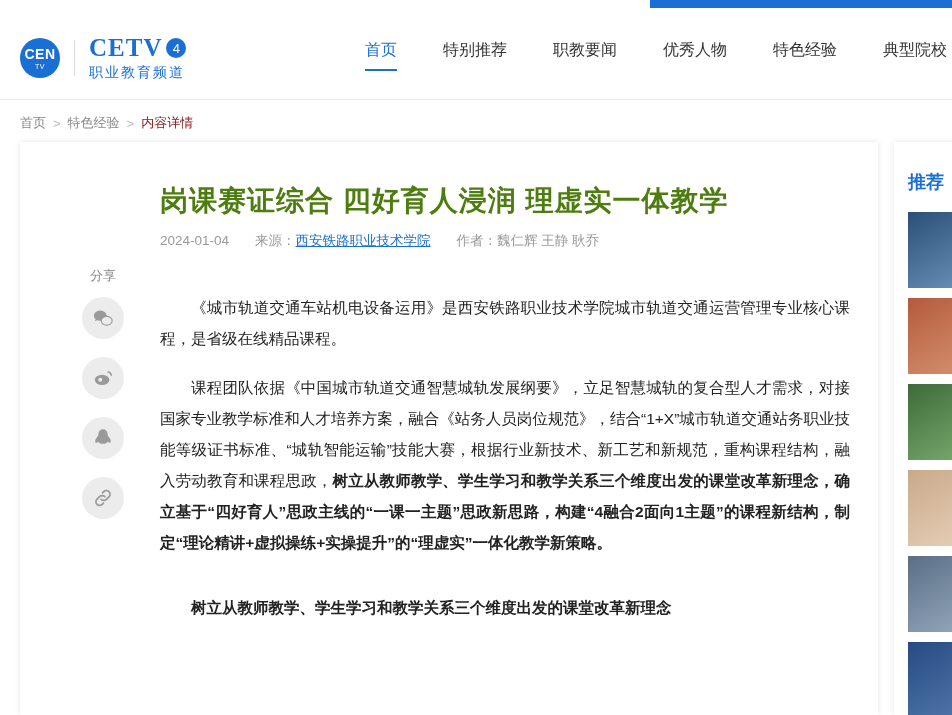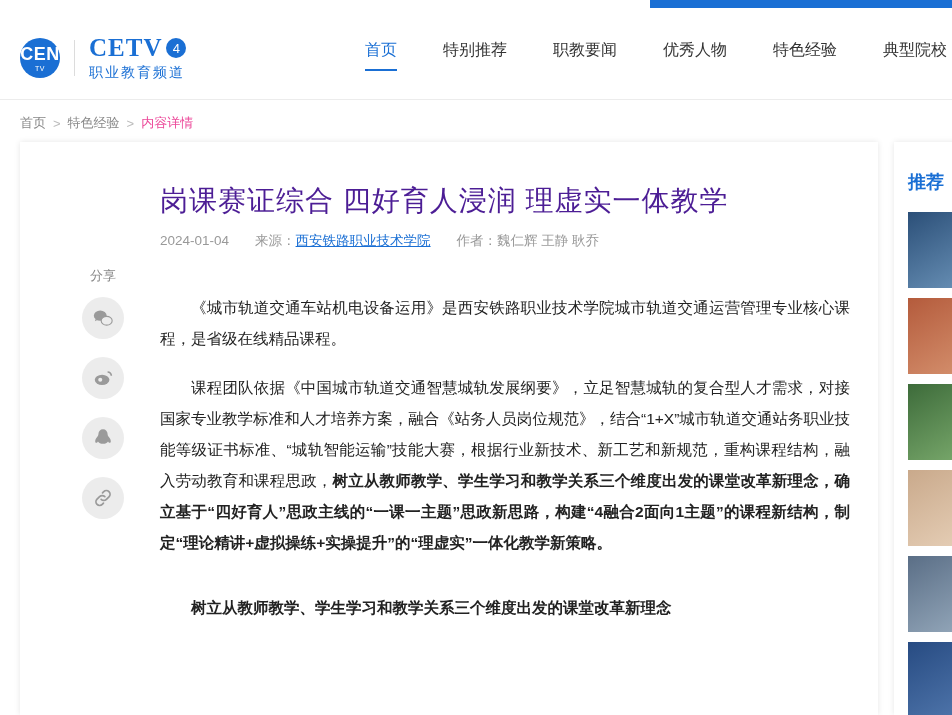--- a/index.html
+++ b/index.html
@@ -43,21 +43,21 @@
     width: 40px; height: 40px;
     border-radius: 50%;
     background: #1a6fd4;
     color: #fff;
     display: flex;
     flex-direction: column;
     align-items: center;
     justify-content: center;
     line-height: 1;
   }
-  .cen-badge .b1 { font-size: 18px; font-weight: bold; letter-spacing: .5px; }
+  .cen-badge .b1 { font-size: 14px; font-weight: bold; letter-spacing: .5px; }
   .cen-badge .b2 { font-size: 7px; margin-top: 2px; letter-spacing: .5px; }
   .logo-cn {
     margin-left: 8px;
     line-height: 1.15;
   }
   .logo-cn .cn-main {
     font-size: 17px;
     font-weight: bold;
     color: #1a1a1a;
     letter-spacing: 1px;
@@ -125,21 +125,21 @@
     position: absolute;
     top: 114px; left: 20px;
     font-size: 13px;
     color: #888;
     display: flex;
     align-items: center;
     gap: 7px;
   }
   .breadcrumb .crumb { cursor: pointer; }
   .breadcrumb .sep { color: #bbb; }
-  .breadcrumb .crumb.current { color: #ec4899; cursor: default; }
+  .breadcrumb .crumb.current { color: #7f1d1d; cursor: default; }
 
   
   .card {
     position: absolute;
     top: 142px; left: 20px;
     width: 858px;
     height: 573px;
     background: #ffffff;
     box-shadow: 0 0 6px rgba(0,0,0,.10);
   }
@@ -168,22 +168,22 @@
   }
   .share-icon svg { display: block; }
 
   .article {
     position: absolute;
     left: 140px; top: 40px;
     width: 690px;
   }
   .art-title {
     font-size: 28px;
-    font-weight: normal;
-    color: #4c1d95;
+    font-weight: bold;
+    color: #4d7c0f;
     letter-spacing: 1px;
     line-height: 1.35;
   }
   .art-meta {
     margin-top: 12px;
     font-size: 13.5px;
     color: #999;
     display: flex;
     align-items: center;
     gap: 26px;

